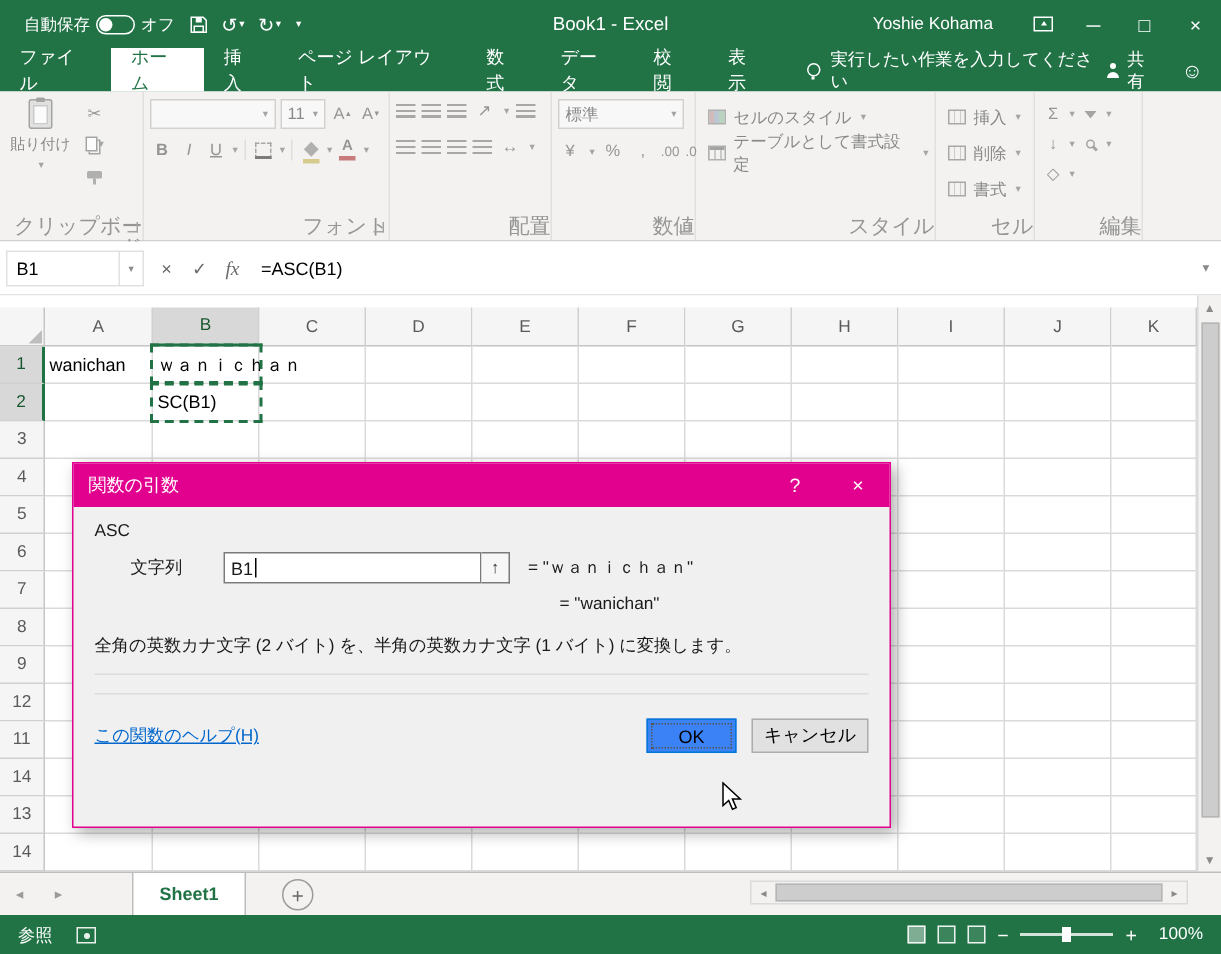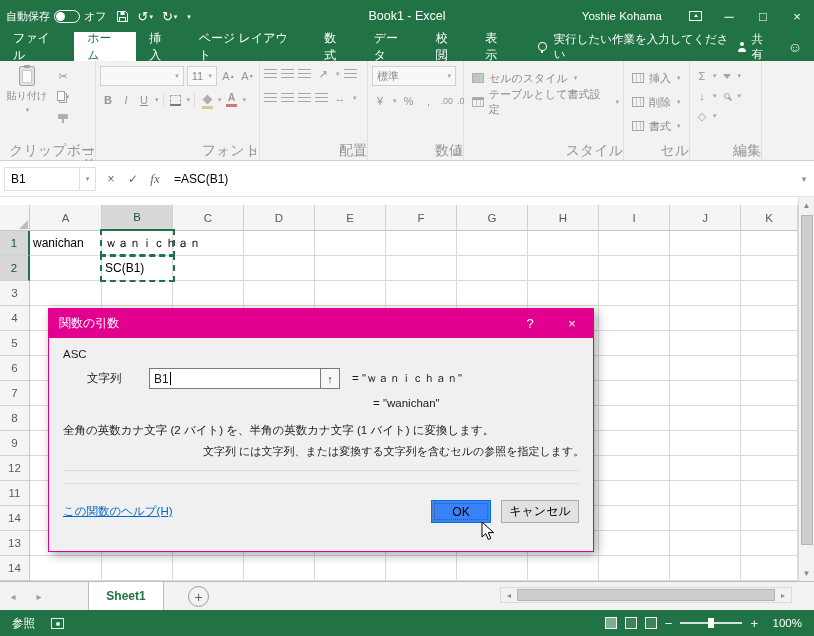--- a/index.html
+++ b/index.html
@@ -2,21 +2,21 @@
 <html><head>
 <meta charset="utf-8">
 <style>
 *{margin:0;padding:0;box-sizing:border-box}
 html,body{width:814px;height:636px;overflow:hidden}
 body{font-family:"Liberation Sans","DejaVu Sans",sans-serif;font-size:12px;background:#fff;position:relative;color:#222}
 .app{position:absolute;inset:0;background:#fff}
 
 
 .titlebar{position:absolute;left:0;top:0;right:0;height:32px;background:#217346;color:#fff;display:flex;align-items:center}
-.qat{display:flex;align-items:center;gap:9px;padding-left:6px;font-size:11px;z-index:2}
+.qat{display:flex;align-items:center;gap:9px;padding-left:16px;font-size:11px;z-index:2}
 .autosave{display:flex;align-items:center;gap:4px}
 .toggle{width:26px;height:13px;border:1px solid #fff;border-radius:7px;display:inline-flex;align-items:center;padding:1px}
 .knob{width:9px;height:9px;border-radius:50%;background:#fff}
 .qbtn{color:#fff;font-size:13px;line-height:1;display:inline-flex;align-items:center}
 .qda{font-size:7px;margin-left:1px}
 .wtitle{position:absolute;left:0;right:0;text-align:center;font-size:12.5px;color:#fff}
 .wright{margin-left:auto;display:flex;align-items:center;height:100%;z-index:2}
 .wuser{font-size:11.5px;margin-right:16px}
 .wbtn{width:34px;height:100%;display:flex;align-items:center;justify-content:center;font-size:13px;color:#fff}
 .rdo{width:13px;height:10px;border:1px solid #fff;position:relative}
@@ -685,21 +685,20 @@
         <span class="arg-label">文字列</span>
         <span class="arg-input">
             <span>B1</span>
             <span class="caret"></span>
           </span>
         <span class="refedit">↑</span>
         <span class="arg-result">=  "ｗａｎｉｃｈａｎ"</span>
       </div>
       <div class="preview">=  "wanichan"</div>
       <div class="desc">全角の英数カナ文字 (2 バイト) を、半角の英数カナ文字 (1 バイト) に変換します。</div>
-      <div class="arg-help">文字列  には文字列、または変換する文字列を含むセルの参照を指定します。</div>
       <div class="dsep"></div>
       <div class="dsep"></div>
       <div class="dlg-footer">
         <a class="help-link">この関数のヘルプ(H)</a>
         <span class="btn ok">OK</span>
         <span class="btn cancel">キャンセル</span>
       </div>
     </div>
     <svg class="cursor" width="14" height="20" viewBox="0 0 14 20">
       <path d="M1 1 L1 16 L4.8 12.6 L7.3 18.5 L9.8 17.4 L7.3 11.6 L12.5 11.6 Z" fill="#fff" stroke="#000" stroke-width="1"></path>

